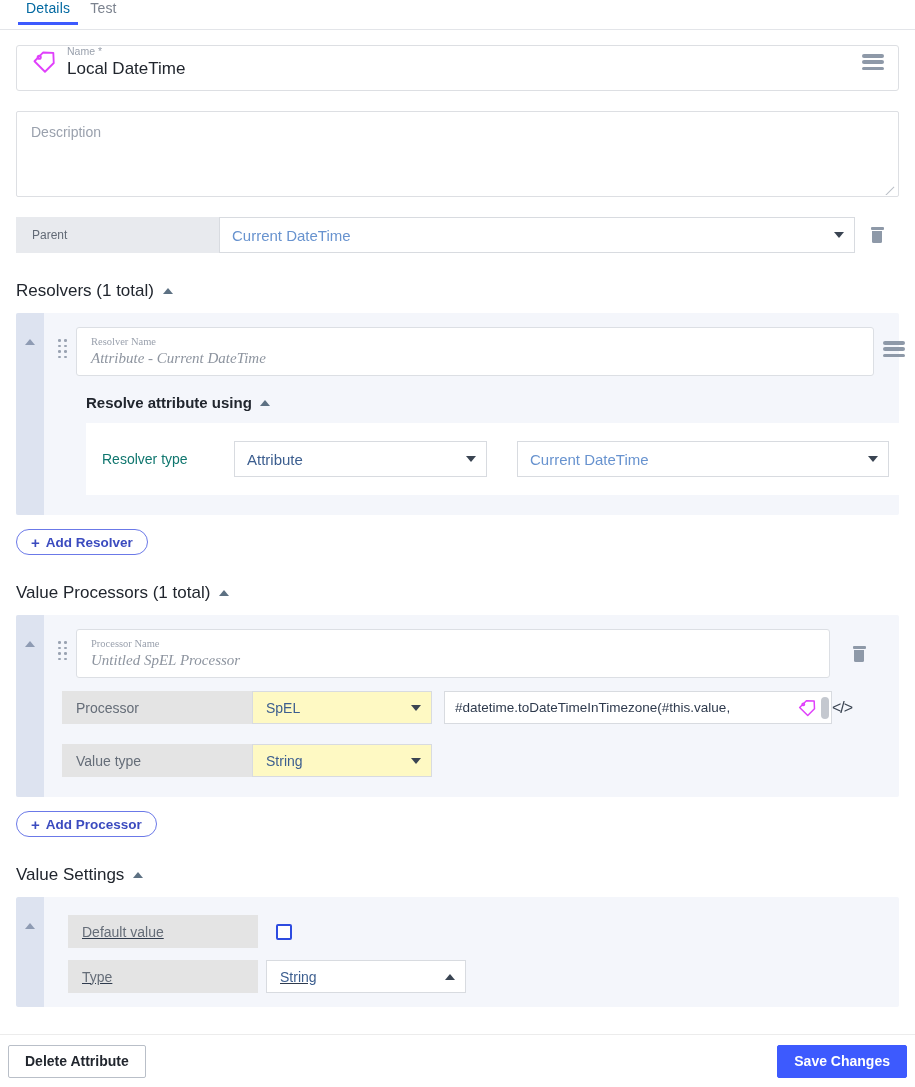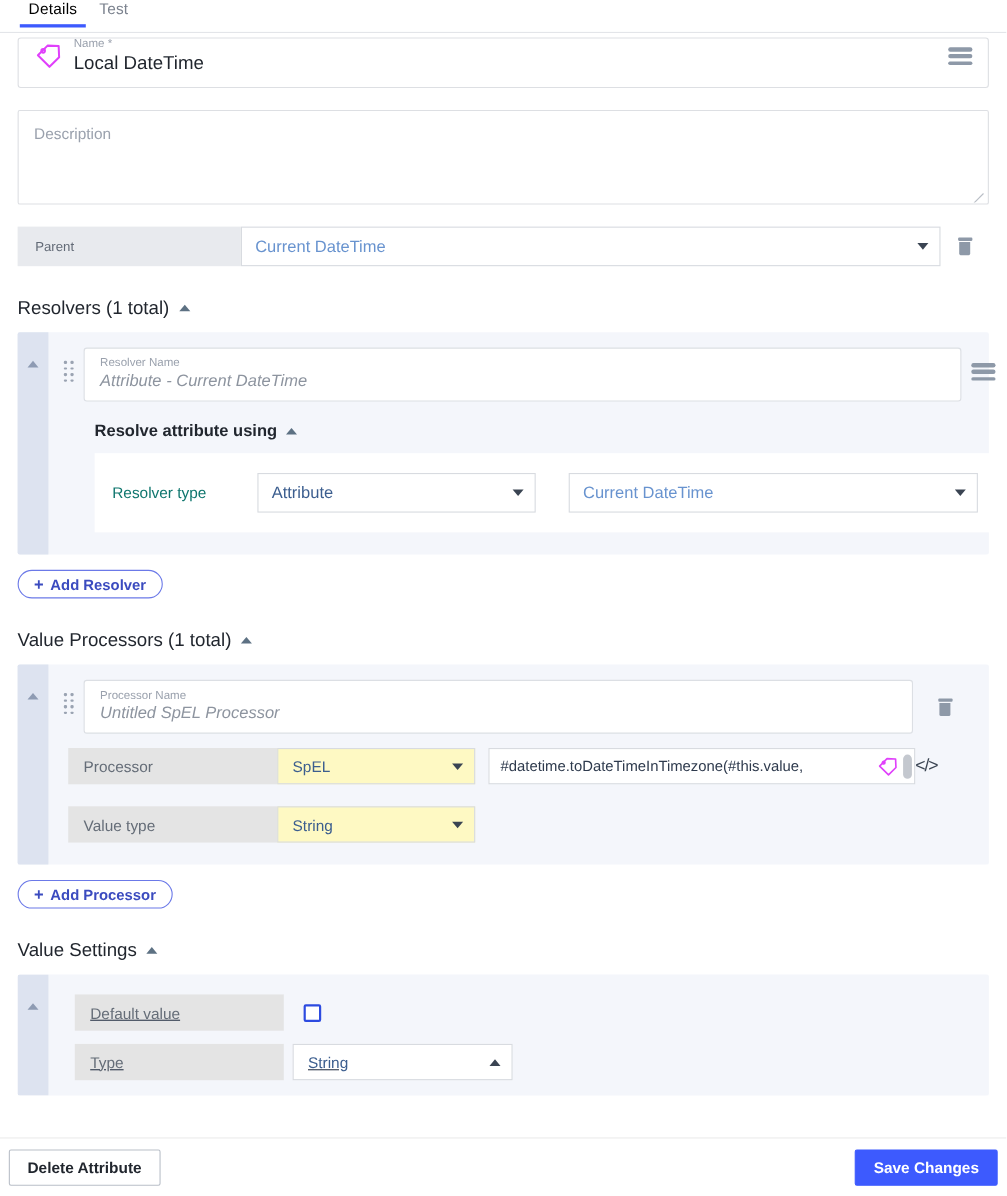--- a/index.html
+++ b/index.html
@@ -25,35 +25,35 @@
     position: relative;
   }
   .tab {
     font-size: 14px;
     padding: 0 10px 8px 10px;
     color: #7b828e;
     position: relative;
     cursor: pointer;
     letter-spacing: .2px;
   }
-  .tab.active { color: #000000; font-weight: 500; }
+  .tab.active { color: #0369a1; font-weight: 500; }
   .tab.active::after {
     content: "";
     position: absolute;
     left: 2px; right: 2px; bottom: -1px;
     height: 3px;
     background: #3d5afe;
   }
 
   
   .page { padding: 0 16px; }
 
   
   .name-box {
-    margin-top: 4px;
+    margin-top: 15px;
     height: 46px;
     border: 1px solid #dddfe3;
     border-radius: 3px;
     background: #fff;
     display: flex;
     align-items: center;
     padding: 0 8px 12px 14px;
   }
   .name-left { display: flex; align-items: center; flex: 1; gap: 10px; }
   .tag-icon { width: 26px; height: 26px; flex: none; }
@@ -161,21 +161,21 @@
     width: 9px; margin-top: 12px; flex: none;
     display: grid; grid-template-columns: 3px 3px; gap: 3px 3px;
     cursor: grab;
   }
   .dots i { width: 2.6px; height: 2.6px; background: #9aa3b2; border-radius: 50%; display: block; }
 
   .named-field {
     flex: 1; border: 1px solid #dcdfe4; border-radius: 3px; background: #fff;
     padding: 7px 10px 7px 14px; display: flex; align-items: center;
   }
-  .named-field .texts { flex: 1; }
+  .named-field .texts { flex: 1; font-family: Liberation Serif, serif; }
   .nf-placeholder { font-size: 15px; font-style: italic; color: #8d949f; line-height: 20px; }
 
   .sub-head {
     display: flex; align-items: center; gap: 8px;
     font-size: 15px; font-weight: bold; color: #21262e;
     margin: 18px 0 0 0;
   }
 
   .inner-panel {
     background: #fff; margin-top: 12px; padding: 18px 16px;

